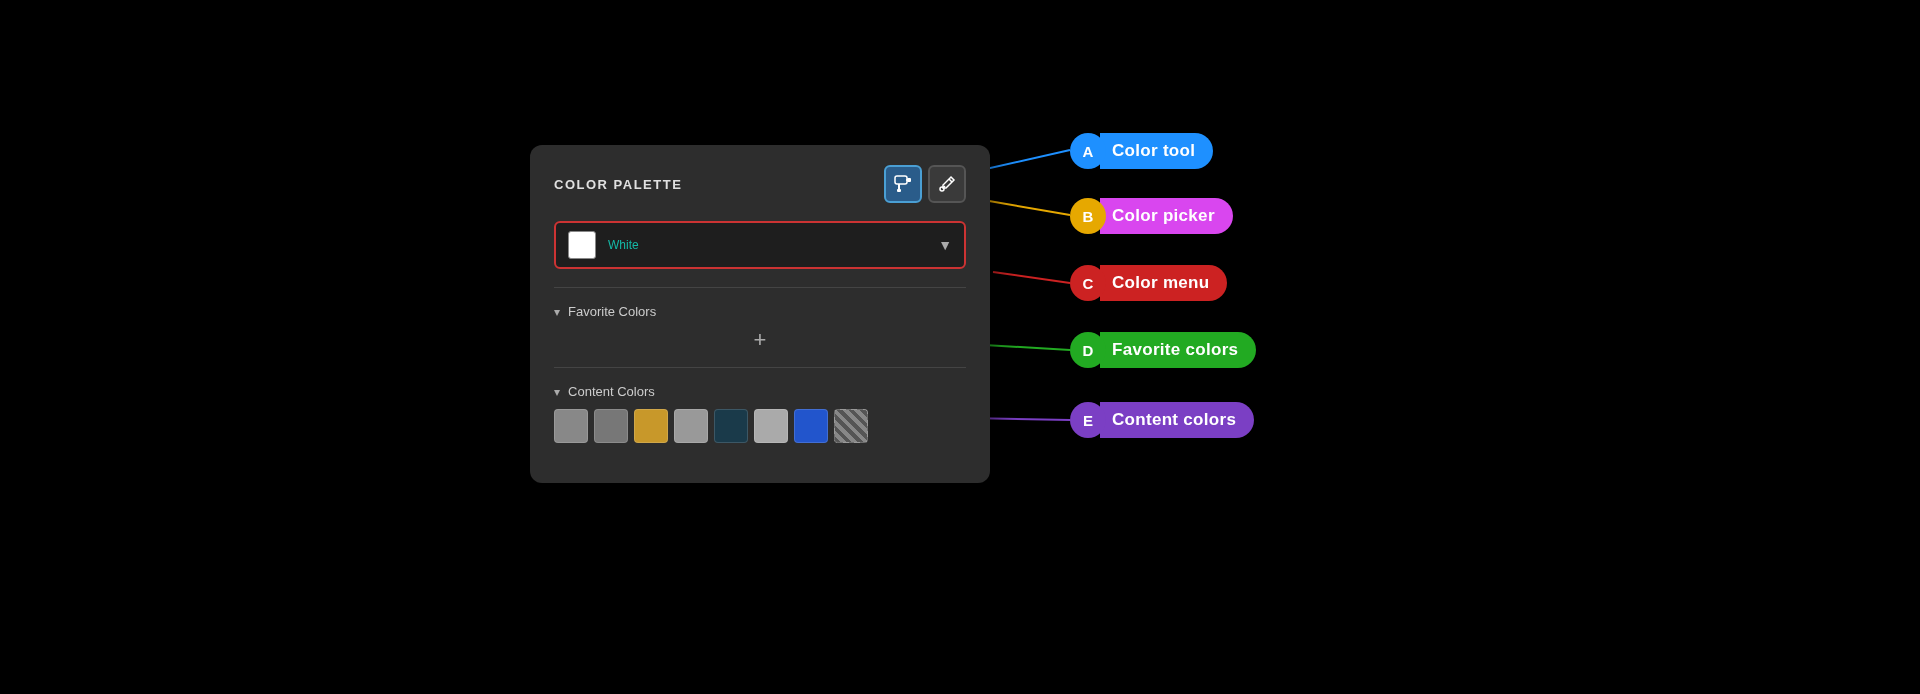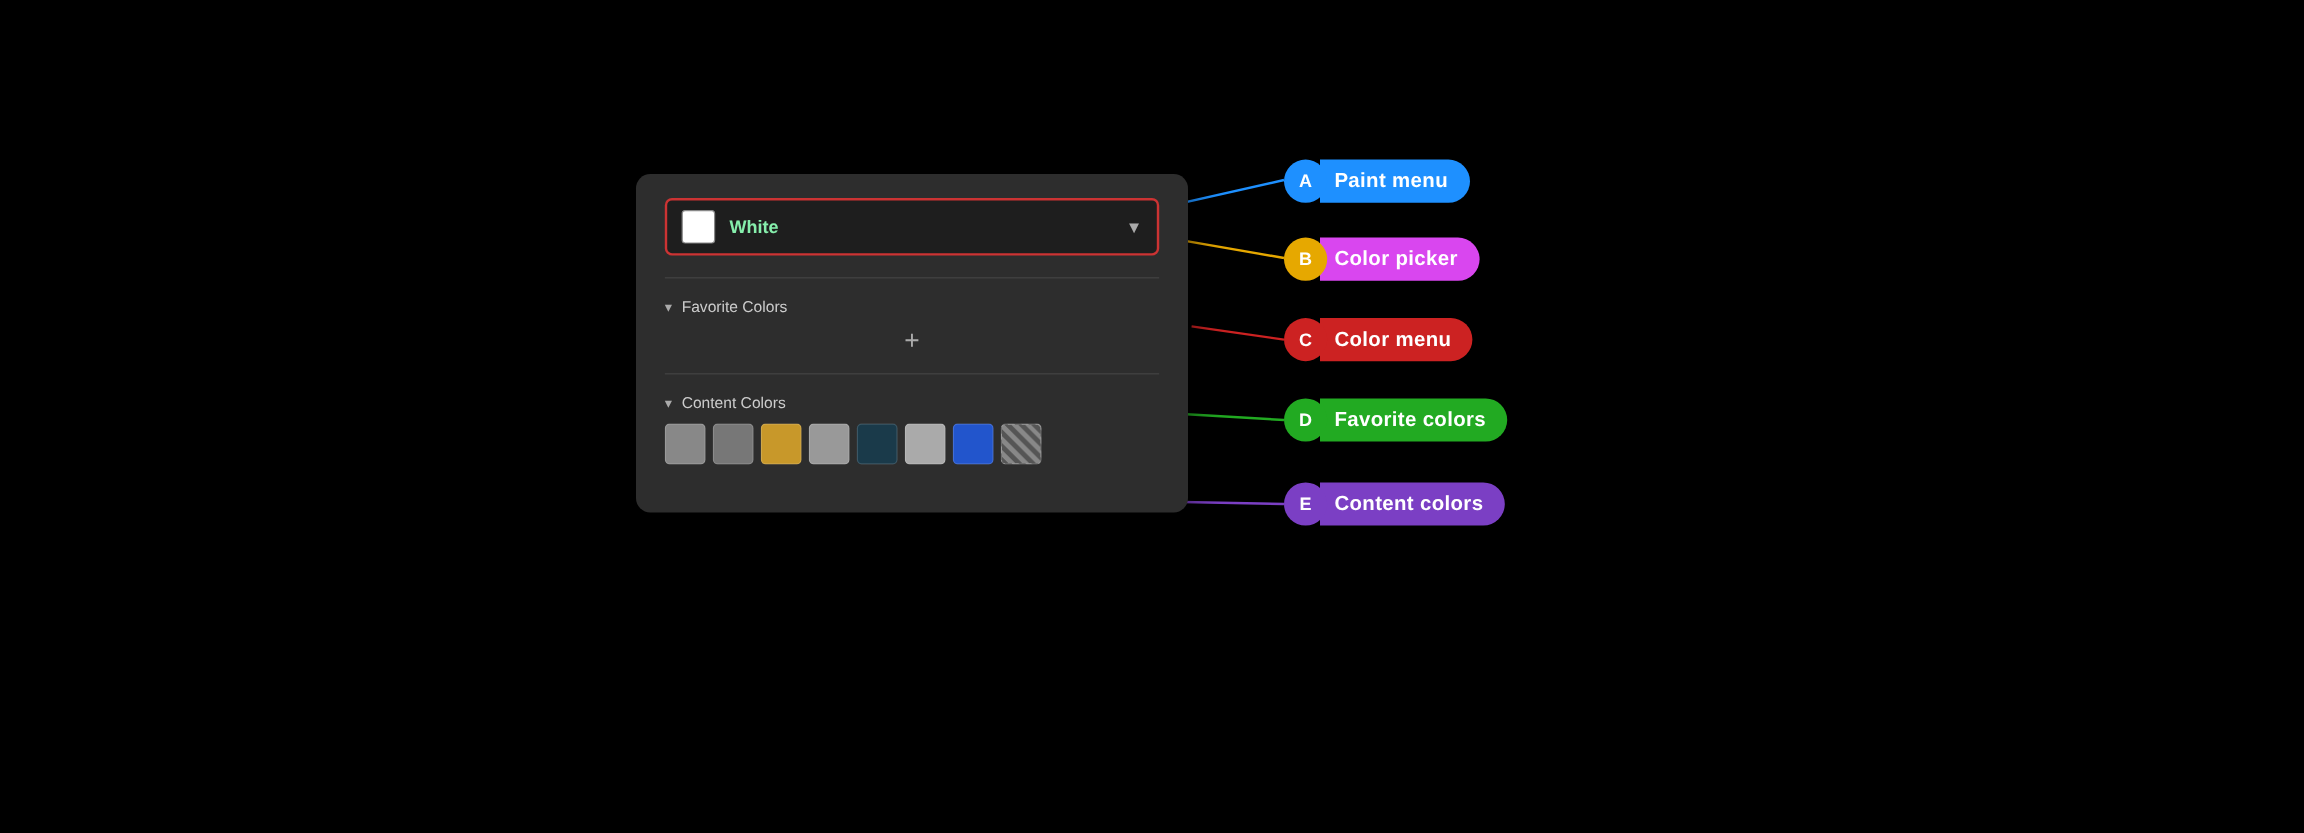--- a/index.html
+++ b/index.html
@@ -80,24 +80,23 @@
       width: 28px;
       height: 28px;
       background: #fff;
       border: 1px solid #888;
       border-radius: 3px;
       margin-right: 12px;
       flex-shrink: 0;
     }
 
     .color-name {
-      color: #86efac;
-      font-size: 15px;
+      color: #14b8a6;
+      font-size: 12px;
       flex: 1;
-      font-weight: bold;
     }
 
     .dropdown-arrow {
       color: #aaa;
       font-size: 14px;
     }
 
     
     .section {
       margin-bottom: 8px;
@@ -229,20 +228,44 @@
 
   <line x1="993" y1="272" x2="1070" y2="283" stroke="#cc2222" stroke-width="2"></line>
 
   <line x1="816" y1="335" x2="1070" y2="350" stroke="#22aa22" stroke-width="2"></line>
 
   <line x1="816" y1="415" x2="1070" y2="420" stroke="#7b3fc4" stroke-width="2"></line>
 </svg>
 
 <div class="panel">
 
+  <div class="panel-header">
+    <span class="panel-title">COLOR PALETTE</span>
+    <div class="panel-icons">
+      <div class="icon-btn active">
+
+        <svg width="20" height="20" viewBox="0 0 20 20" fill="none" xmlns="http://www.w3.org/2000/svg">
+          <rect x="2" y="2" width="12" height="8" rx="2" stroke="white" stroke-width="1.5" fill="none"></rect>
+          <rect x="5" y="10" width="2" height="5" fill="white"></rect>
+          <rect x="4" y="15" width="4" height="3" rx="1" fill="white"></rect>
+          <rect x="14" y="4" width="4" height="4" rx="1" fill="white"></rect>
+          <line x1="13" y1="6" x2="14" y2="6" stroke="white" stroke-width="1.5"></line>
+        </svg>
+      </div>
+      <div class="icon-btn">
+
+        <svg width="20" height="20" viewBox="0 0 20 20" fill="none" xmlns="http://www.w3.org/2000/svg">
+          <path d="M14 3L17 6L9 14L6 14L6 11L14 3Z" stroke="white" stroke-width="1.5" fill="none"></path>
+          <path d="M12 5L15 8" stroke="white" stroke-width="1.5"></path>
+          <circle cx="5" cy="15" r="2" stroke="white" stroke-width="1.5" fill="none"></circle>
+          <line x1="6" y1="14" x2="8" y2="12" stroke="white" stroke-width="1.5"></line>
+        </svg>
+      </div>
+    </div>
+  </div>
 
   <div class="color-menu">
     <div class="color-swatch"></div>
     <span class="color-name">White</span>
     <span class="dropdown-arrow">▼</span>
   </div>
 
   <div class="section">
     <hr class="section-divider">
     <div class="section-header">
@@ -267,21 +290,21 @@
       <div class="swatch" style="background:#aaaaaa;"></div>
       <div class="swatch" style="background:#2255cc;"></div>
       <div class="swatch striped"></div>
     </div>
   </div>
 
 </div>
 
 <div class="label label-a" style="position:absolute; left:1070px; top:131px;">
   <div class="label-badge">A</div>
-  <div class="label-text">Paint menu</div>
+  <div class="label-text">Color tool</div>
 </div>
 
 <div class="label label-b" style="position:absolute; left:1070px; top:196px;">
   <div class="label-badge">B</div>
   <div class="label-text">Color picker</div>
 </div>
 
 <div class="label label-c" style="position:absolute; left:1070px; top:263px;">
   <div class="label-badge">C</div>
   <div class="label-text">Color menu</div>

